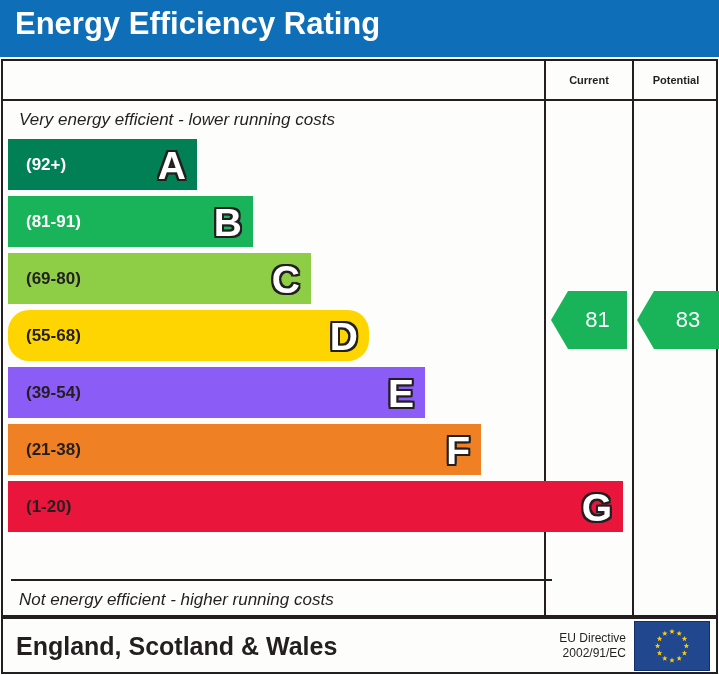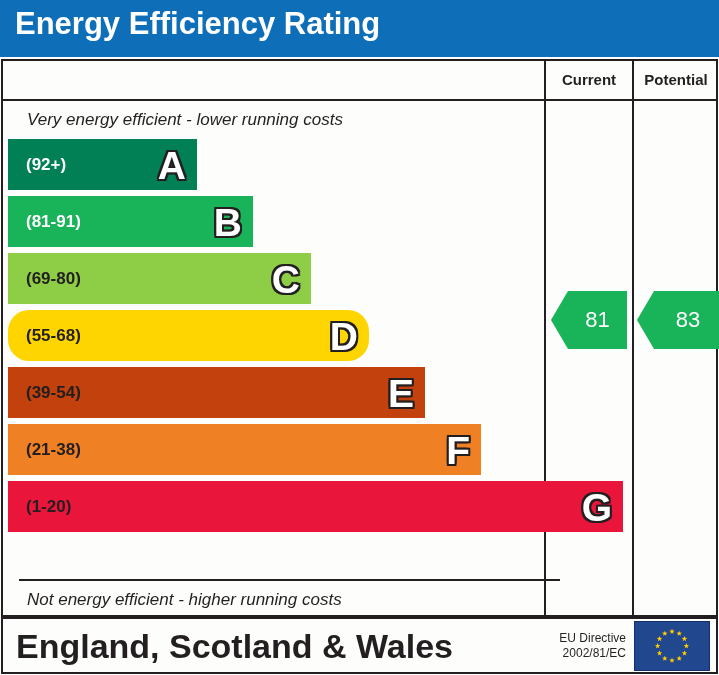--- a/index.html
+++ b/index.html
@@ -62,42 +62,42 @@
     height: 40px;
     border-bottom: 2px solid #231f20;
     box-sizing: border-box;
   }
   .hdr-cell {
     position: absolute;
     top: 0;
     height: 38px;
     line-height: 38px;
     text-align: center;
-    font-size: 15px;
+    font-size: 11px;
     font-weight: bold;
     color: #231f20;
   }
   .hdr-current  { left: 541px; width: 88px; border-left: 2px solid #231f20; box-sizing: border-box; }
   .hdr-potential{ left: 629px; width: 86px; border-left: 2px solid #231f20; box-sizing: border-box; }
 
   
   .vdiv {
     position: absolute;
     top: 40px;
     bottom: 0;
     width: 2px;
     background: #231f20;
   }
   .vdiv-1 { left: 541px; }
   .vdiv-2 { left: 629px; }
 
   
   .caption {
     position: absolute;
-    left: 16px;
+    left: 8px;
     width: 541px;
     height: 38px;
     line-height: 38px;
     font-size: 17px;
     font-style: italic;
     color: #231f20;
     padding-left: 8px;
     box-sizing: border-box;
     white-space: nowrap;
   }
@@ -177,21 +177,21 @@
     height: 57px;
     border: 2px solid #231f20;
     box-sizing: border-box;
     background: #fdfdfb;
   }
   .footer-region {
     position: absolute;
     left: 13px;
     top: 50%;
     transform: translateY(-50%);
-    font-size: 34px;
+    font-size: 25px;
     font-weight: bold;
     color: #231f20;
     white-space: nowrap;
   }
   .footer-directive {
     position: absolute;
     right: 90px;
     top: 50%;
     transform: translateY(-50%);
     font-size: 12px;
@@ -249,21 +249,21 @@
       <div class="bar" style="top: 114px; background: rgb(141, 206, 70); width: 303px;">
         <span class="bar-range" style="color: rgb(35, 31, 32);">(69-80)</span>
         <span class="bar-letter">C</span>
       </div>
 
       <div class="bar" style="top: 171px; background: rgb(255, 213, 0); width: 361px; border-radius: 21px;">
         <span class="bar-range" style="color: rgb(35, 31, 32);">(55-68)</span>
         <span class="bar-letter">D</span>
       </div>
 
-      <div class="bar" style="top: 228px; background: #c2410c; width: 417px;">
+      <div class="bar" style="top: 228px; background: #8b5cf6; width: 417px;">
         <span class="bar-range" style="color: rgb(35, 31, 32);">(39-54)</span>
         <span class="bar-letter">E</span>
       </div>
 
       <div class="bar" style="top: 285px; background: rgb(239, 128, 35); width: 473px;">
         <span class="bar-range" style="color: rgb(35, 31, 32);">(21-38)</span>
         <span class="bar-letter">F</span>
       </div>
 
       <div class="bar" style="top: 342px; background: rgb(233, 21, 59); width: 615px;">
@@ -281,21 +281,21 @@
     </div>
 
     <div class="caption caption-bottom">Not energy efficient - higher running costs</div>
 
   </div>
 
   <div class="footer">
     <div class="footer-region">England, Scotland &amp; Wales</div>
     <div class="footer-directive">
       <div>EU Directive</div>
-      <div>2002/81/EC</div>
+      <div>2002/91/EC</div>
     </div>
     <div class="eu-flag">
       <svg viewBox="0 0 76 50" xmlns="http://www.w3.org/2000/svg" aria-hidden="true">
         <rect x="0" y="0" width="76" height="50" fill="#21478f"></rect>
         <g fill="#ffcc00" id="eu-stars">
             <polygon points="38.00,7.00 38.74,8.98 40.85,9.07 39.20,10.39 39.76,12.43 38.00,11.26 36.24,12.43 36.80,10.39 35.15,9.07 37.26,8.98"></polygon>
             <polygon points="45.50,9.01 46.24,10.99 48.35,11.08 46.70,12.40 47.26,14.44 45.50,13.27 43.74,14.44 44.30,12.40 42.65,11.08 44.76,10.99"></polygon>
             <polygon points="50.99,14.50 51.73,16.48 53.84,16.57 52.19,17.89 52.75,19.93 50.99,18.76 49.23,19.93 49.79,17.89 48.14,16.57 50.25,16.48"></polygon>
             <polygon points="53.00,22.00 53.74,23.98 55.85,24.07 54.20,25.39 54.76,27.43 53.00,26.26 51.24,27.43 51.80,25.39 50.15,24.07 52.26,23.98"></polygon>
             <polygon points="50.99,29.50 51.73,31.48 53.84,31.57 52.19,32.89 52.75,34.93 50.99,33.76 49.23,34.93 49.79,32.89 48.14,31.57 50.25,31.48"></polygon>

